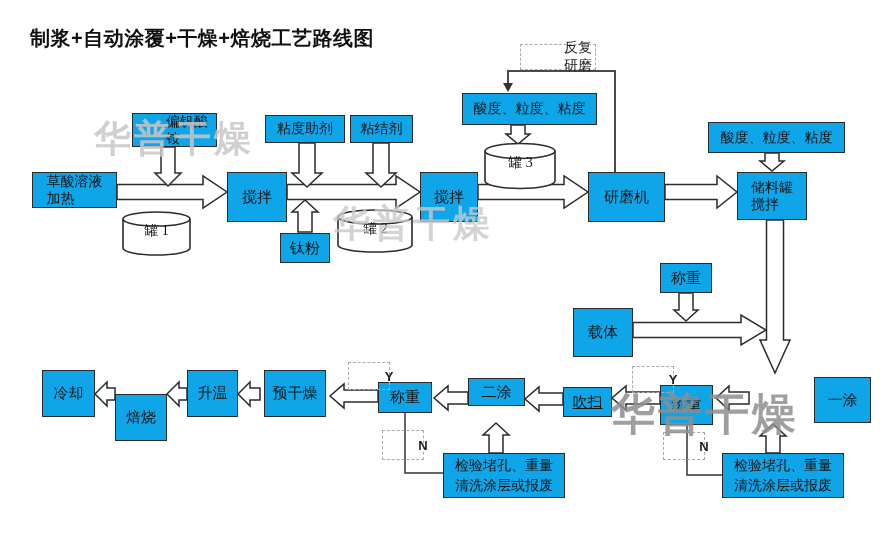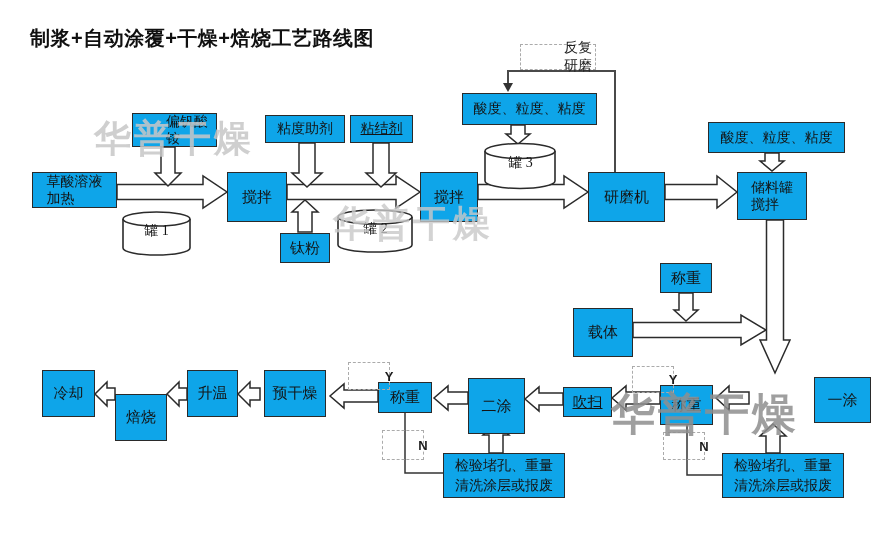--- a/index.html
+++ b/index.html
@@ -63,35 +63,35 @@
       <ellipse cx="520" cy="151" rx="35" ry="7.5" fill="#ffffff" stroke="#2b2b2b" stroke-width="1.6"></ellipse>
     </svg>
 
   <div class="title">制浆+自动涂覆+干燥+焙烧工艺路线图</div>
 
   <div class="node fs14" style="left:132px;top:113px;width:85px;height:34px;padding-left:33px;">偏钒酸铵</div>
   <div class="node fs14" style="left:32px;top:172px;width:85px;height:36px;">草酸溶液
 加热</div>
   <div class="node" style="left:227px;top:172px;width:60px;height:50px;">搅拌</div>
   <div class="node fs14" style="left:265px;top:115px;width:80px;height:28px;">粘度助剂</div>
-  <div class="node fs14" style="left:350px;top:115px;width:63px;height:28px;text-decoration:underline;">粘结剂</div>
+  <div class="node fs14" style="left:350px;top:115px;width:63px;height:28px;">粘结剂</div>
   <div class="node" style="left:280px;top:233px;width:50px;height:30px;">钛粉</div>
   <div class="node" style="left:420px;top:172px;width:58px;height:50px;">搅拌</div>
   <div class="node fs14" style="left:462px;top:93px;width:135px;height:32px;">酸度、粒度、粘度</div>
   <div class="dashedbox regrind" style="left:520px;top:44px;width:76px;height:26px;">反复研磨</div>
   <div class="node" style="left:588px;top:172px;width:77px;height:50px;">研磨机</div>
   <div class="node fs14" style="left:708px;top:122px;width:137px;height:31px;">酸度、粒度、粘度</div>
   <div class="node fs14" style="left:737px;top:172px;width:70px;height:48px;">储料罐
 搅拌</div>
   <div class="node" style="left:660px;top:263px;width:52px;height:30px;">称重</div>
   <div class="node" style="left:573px;top:308px;width:60px;height:49px;">载体</div>
   <div class="node" style="left:766px;top:377px;width:57px;height:46px;margin-left:48px;">一涂</div>
   <div class="node" style="left:660px;top:385px;width:53px;height:40px;">称重</div>
   <div class="node" style="left:563px;top:387px;width:49px;height:30px;text-decoration:underline;">吹扫</div>
-  <div class="node" style="left:468px;top:378px;width:57px;height:56px;">二涂</div>
+  <div class="node" style="left:468px;top:378px;width:57px;height:28px;">二涂</div>
   <div class="node" style="left:378px;top:382px;width:54px;height:31px;">称重</div>
   <div class="node" style="left:264px;top:370px;width:62px;height:47px;">预干燥</div>
   <div class="node" style="left:187px;top:370px;width:51px;height:47px;">升温</div>
   <div class="node" style="left:115px;top:370px;width:52px;height:47px;margin-top:24px;">焙烧</div>
   <div class="node" style="left:42px;top:370px;width:53px;height:47px;">冷却</div>
   <div class="node fs14" style="left:443px;top:453px;width:122px;height:45px;line-height:1.4;">检验堵孔、重量
 清洗涂层或报废</div>
   <div class="node fs14" style="left:722px;top:453px;width:122px;height:45px;line-height:1.4;">检验堵孔、重量
 清洗涂层或报废</div>
 

